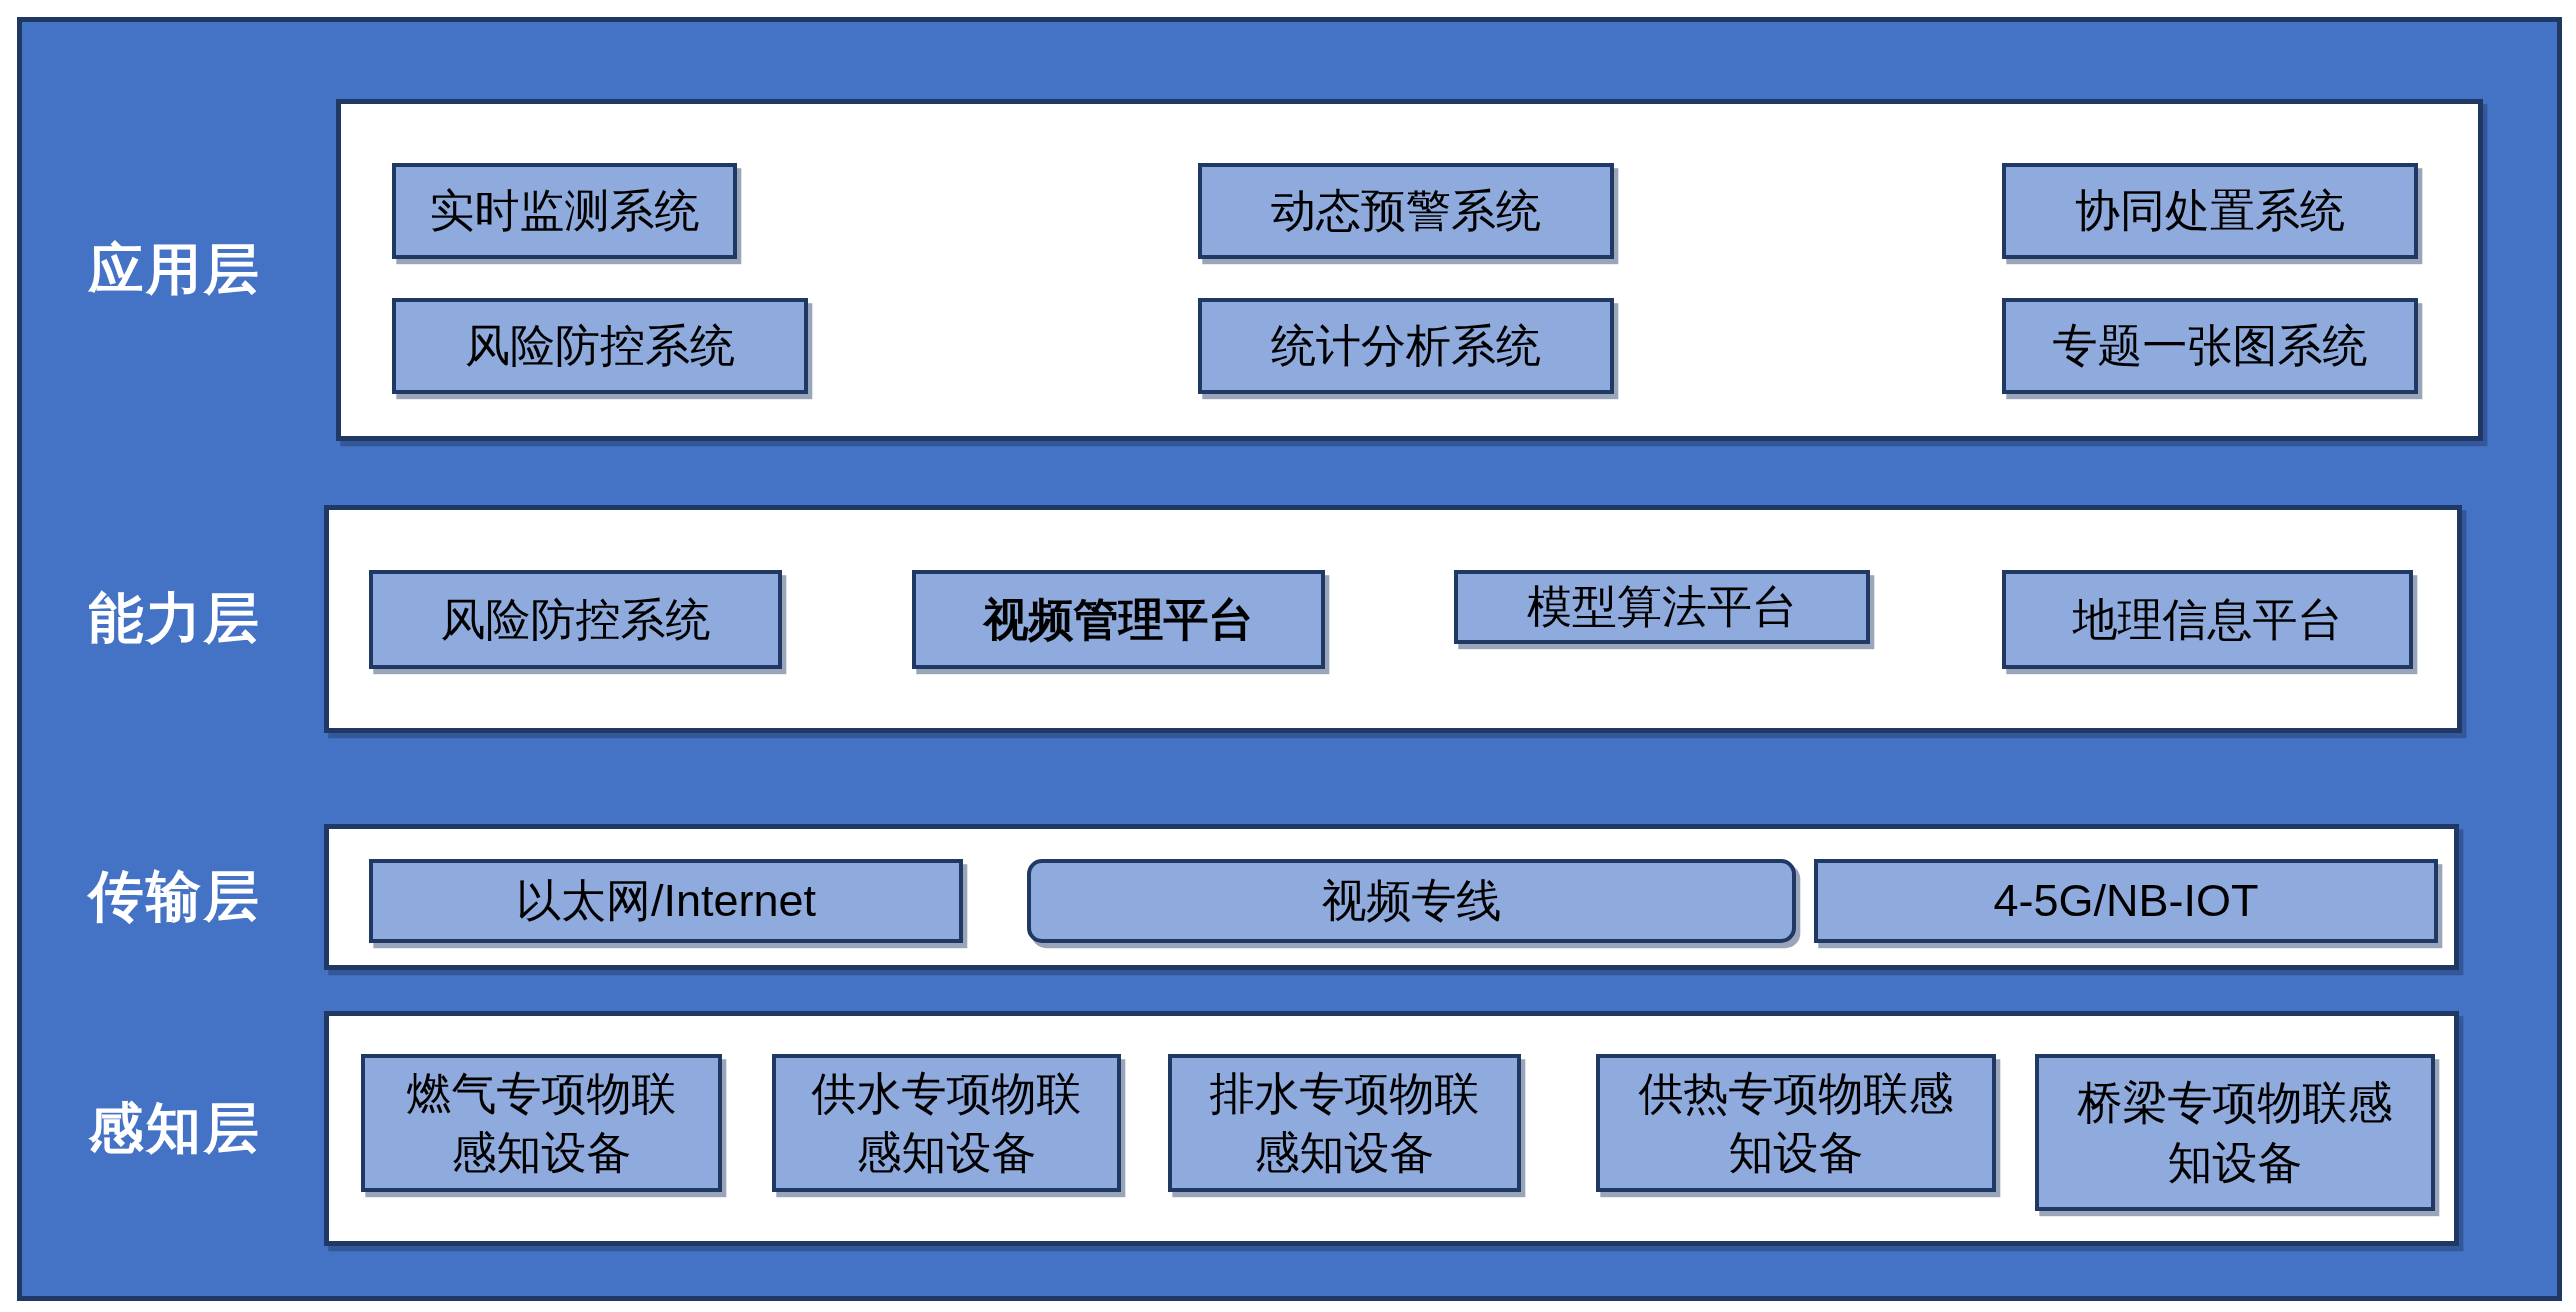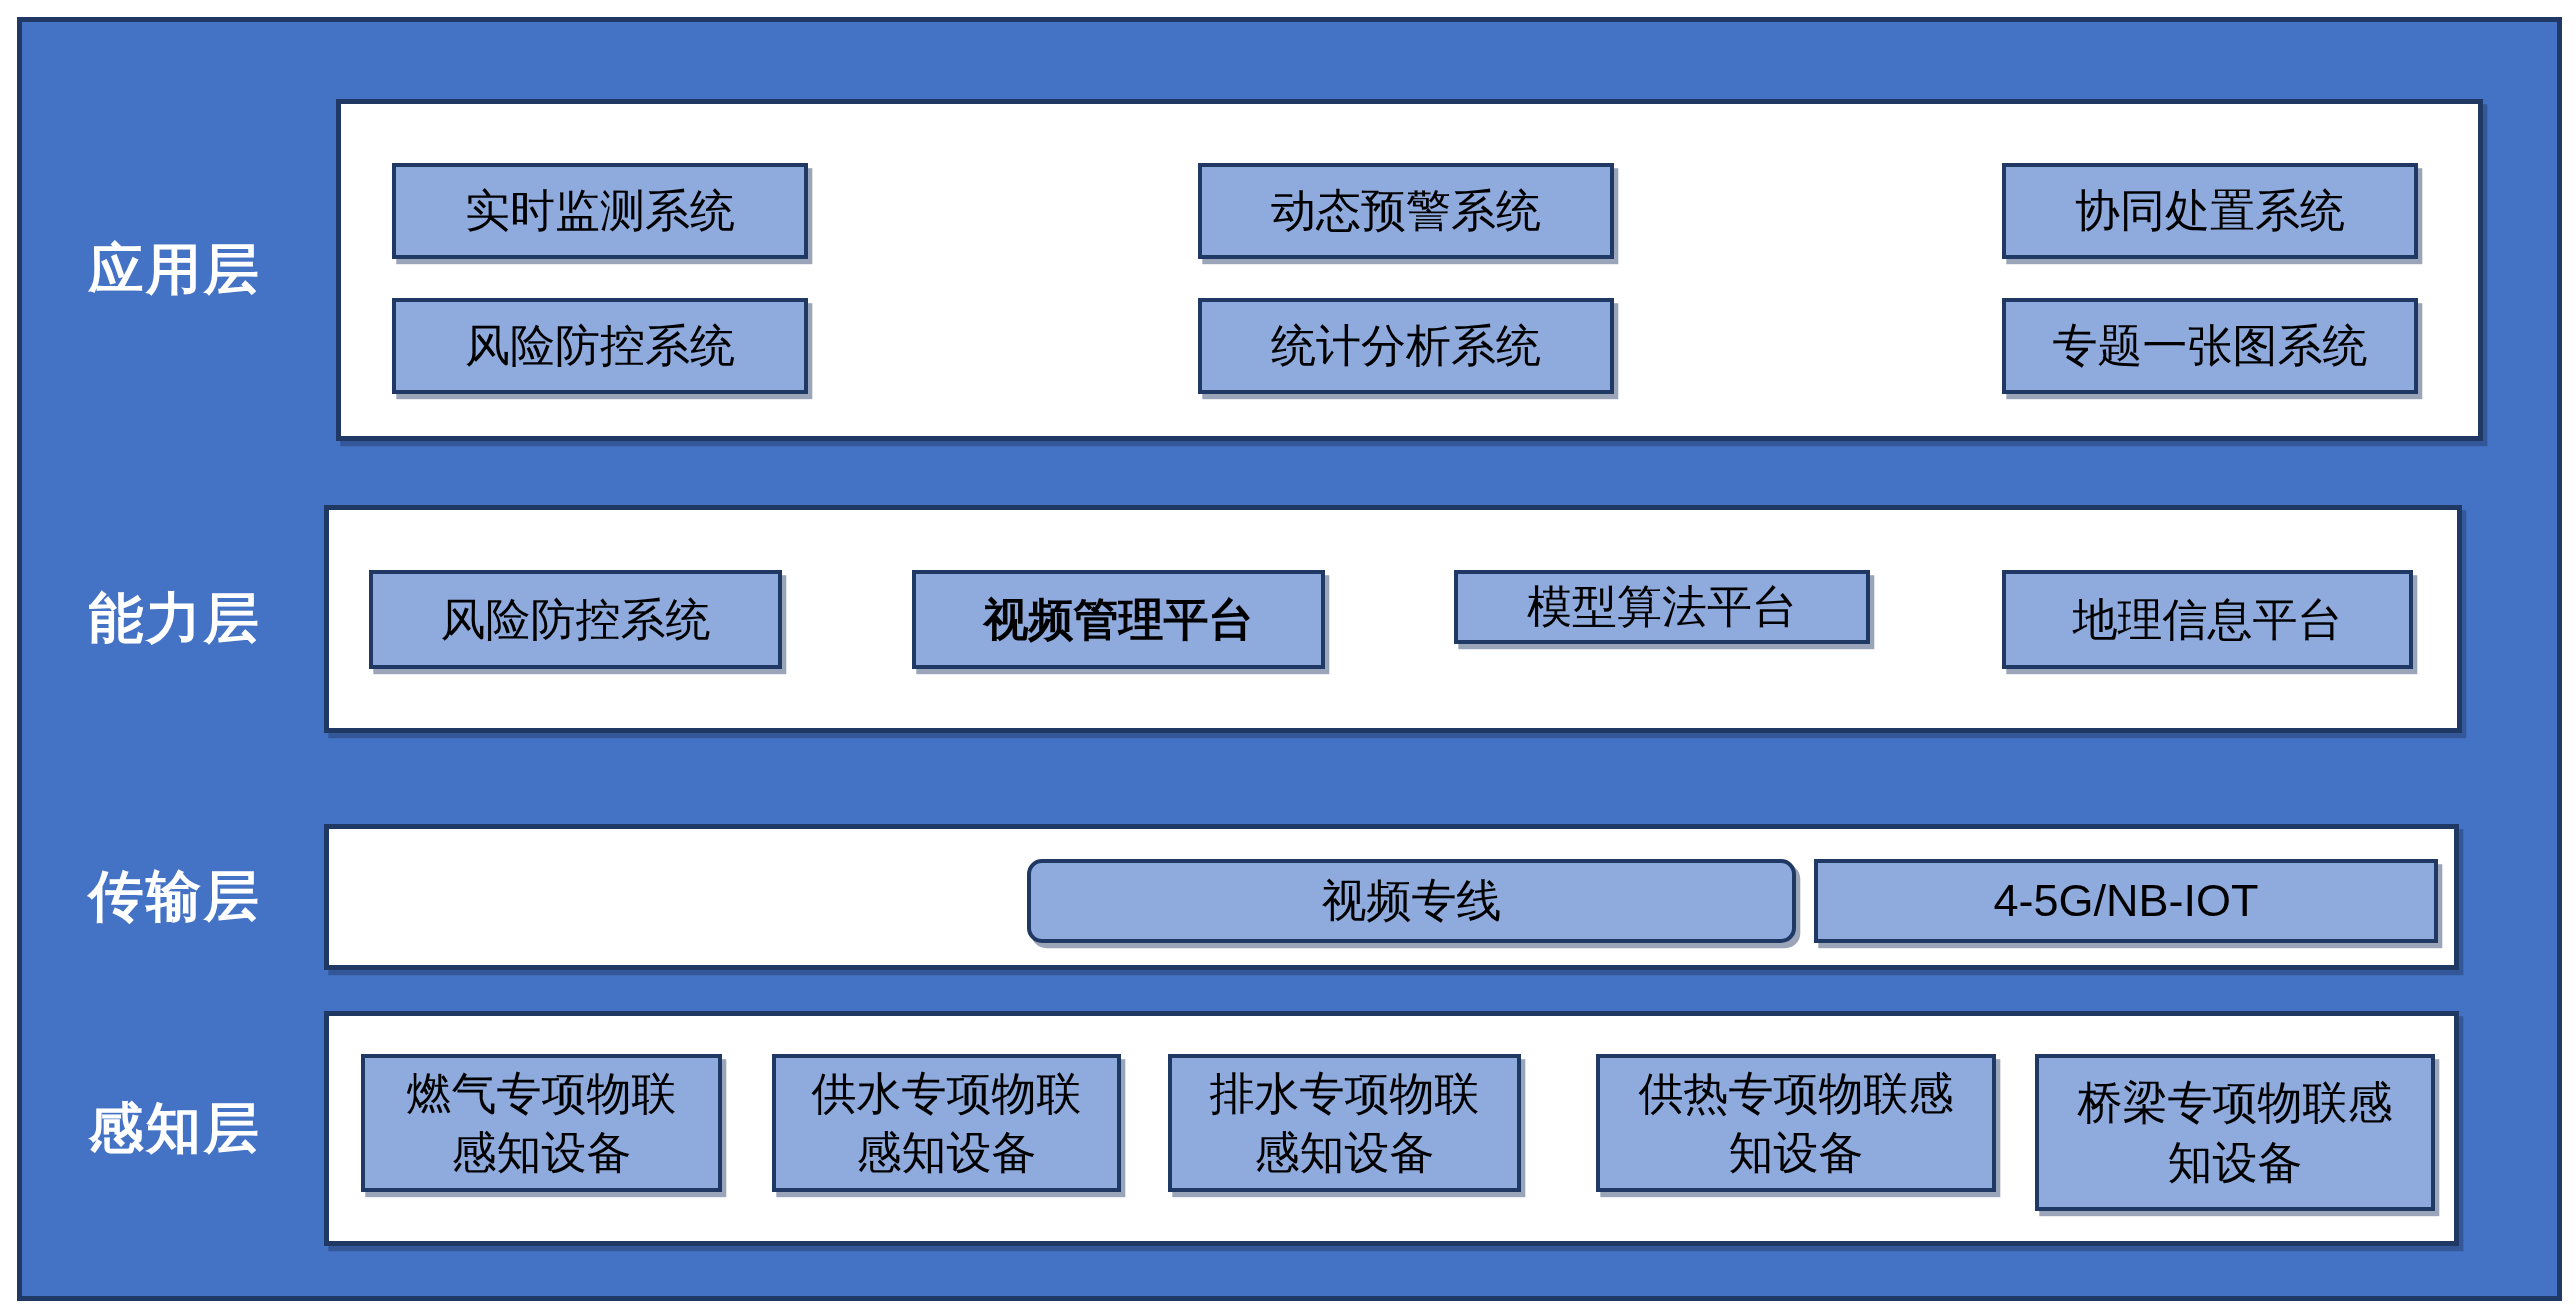--- a/index.html
+++ b/index.html
@@ -35,36 +35,37 @@
   }
 </style>
 </head>
 <body>
 
 <div class="canvas">
   <div class="outer"></div>
 
   <div class="layer-label" style="top:99px;height:342px;">应用层</div>
   <div class="panel" style="left:336px;top:99px;width:2147px;height:342px;"></div>
-  <div class="box" style="left:392px;top:163px;width:416px;height:96px;">实时监测系统</div>
+  <div class="box" style="left:392px;top:163px;width:345px;height:96px;">实时监测系统</div>
   <div class="box" style="left:1198px;top:163px;width:416px;height:96px;">动态预警系统</div>
   <div class="box" style="left:2002px;top:163px;width:416px;height:96px;">协同处置系统</div>
   <div class="box" style="left:392px;top:298px;width:416px;height:96px;">风险防控系统</div>
   <div class="box" style="left:1198px;top:298px;width:416px;height:96px;">统计分析系统</div>
   <div class="box" style="left:2002px;top:298px;width:416px;height:96px;">专题一张图系统</div>
 
   <div class="layer-label" style="top:505px;height:228px;">能力层</div>
   <div class="panel" style="left:324px;top:505px;width:2138px;height:228px;"></div>
   <div class="box" style="left:369px;top:570px;width:413px;height:99px;">风险防控系统</div>
   <div class="box" style="left:912px;top:570px;width:413px;height:99px;font-weight:bold;">视频管理平台</div>
   <div class="box" style="left:1454px;top:570px;width:416px;height:74px;">模型算法平台</div>
   <div class="box" style="left:2002px;top:570px;width:411px;height:99px;">地理信息平台</div>
 
   <div class="layer-label" style="top:824px;height:146px;">传输层</div>
   <div class="panel" style="left:324px;top:824px;width:2135px;height:146px;"></div>
+  <div class="box" style="left:369px;top:859px;width:594px;height:84px;">以太网/Internet</div>
   <div class="box" style="left:1027px;top:859px;width:769px;height:84px;border-radius:15px;">视频专线</div>
   <div class="box" style="left:1814px;top:859px;width:624px;height:84px;">4-5G/NB-IOT</div>
 
   <div class="layer-label" style="top:1011px;height:235px;">感知层</div>
   <div class="panel" style="left:324px;top:1011px;width:2135px;height:235px;"></div>
   <div class="box" style="left:361px;top:1054px;width:361px;height:138px;">燃气专项物联
 感知设备</div>
   <div class="box" style="left:772px;top:1054px;width:349px;height:138px;">供水专项物联
 感知设备</div>
   <div class="box" style="left:1168px;top:1054px;width:353px;height:138px;">排水专项物联

